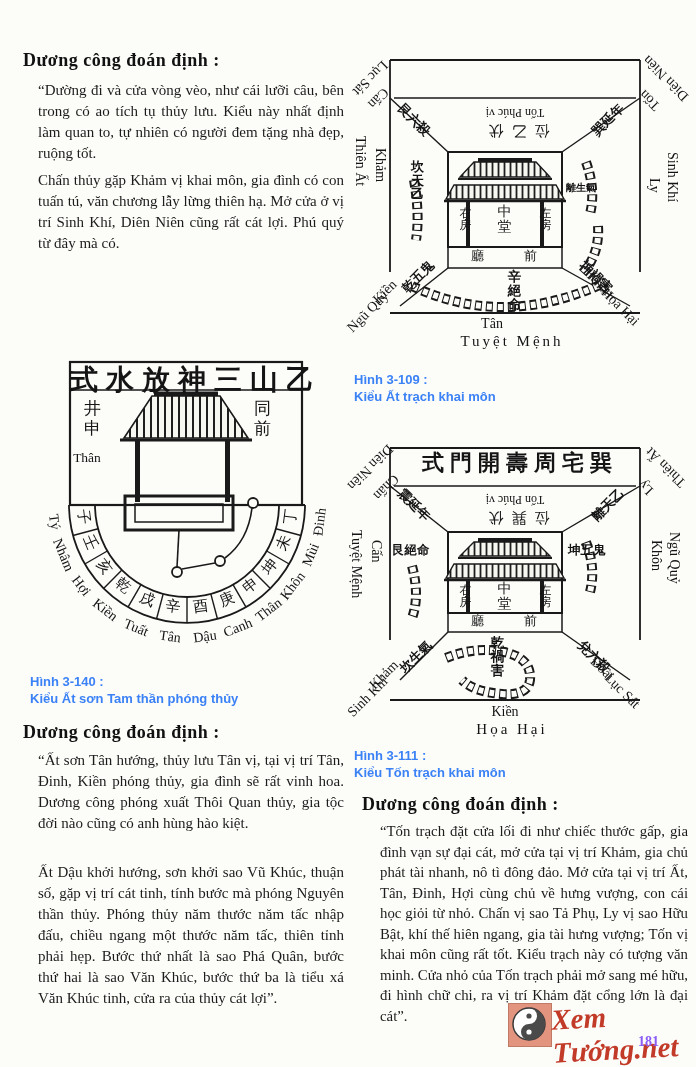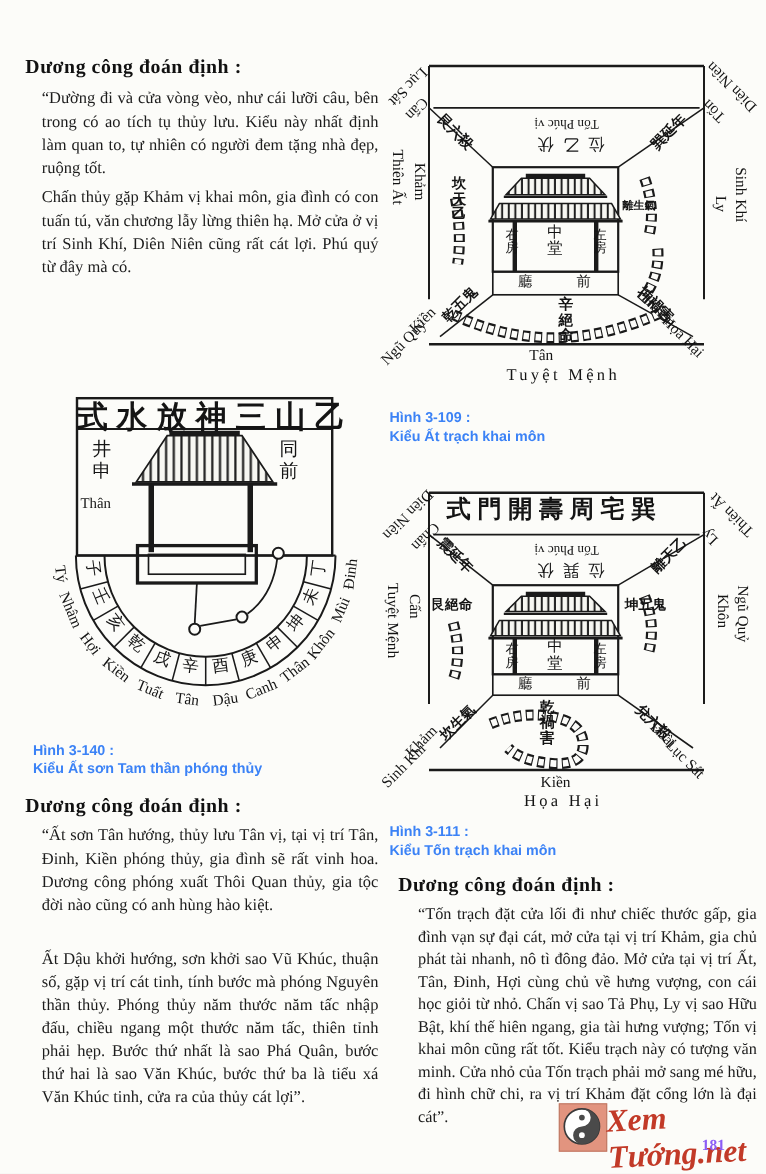--- a/index.html
+++ b/index.html
@@ -216,21 +216,21 @@
       </g>
       <g>
         <path d="M 66 126 q 8 30 0 52" stroke="#1a1a1a" stroke-width="10" fill="none" stroke-dasharray="7 4"></path>
         <path d="M 66 126 q 8 30 0 52" stroke="#fcfcf9" stroke-width="6" fill="none" stroke-dasharray="5 6" stroke-dashoffset="-1"></path>
         <path d="M 240 102 q 10 26 4 50" stroke="#1a1a1a" stroke-width="10" fill="none" stroke-dasharray="7 4"></path>
         <path d="M 240 102 q 10 26 4 50" stroke="#fcfcf9" stroke-width="6" fill="none" stroke-dasharray="5 6" stroke-dashoffset="-1"></path>
         <path d="M 100 218 Q 130 206 158 212 Q 186 218 184 240 Q 182 256 156 254 Q 128 252 116 240" stroke="#1a1a1a" stroke-width="10" fill="none" stroke-dasharray="7 4"></path>
         <path d="M 100 218 Q 130 206 158 212 Q 186 218 184 240 Q 182 256 156 254 Q 128 252 116 240" stroke="#fcfcf9" stroke-width="6" fill="none" stroke-dasharray="5 6" stroke-dashoffset="-1"></path>
       </g>
     </svg>
-    <div class="lbl cjk c" style="left:44px;top:11px;width:228px;font-size:22px;font-weight:700;letter-spacing:6px;">式門開壽周宅巽</div>
+    <div class="lbl cjk c" style="left:60px;top:11px;width:228px;font-size:22px;font-weight:700;letter-spacing:6px;">式門開壽周宅巽</div>
     <div class="lbl c" style="left:104px;top:52px;width:130px;font-size:12px;transform:rotate(180deg);">Tốn Phúc vị</div>
     <div class="lbl cjk c" style="left:114px;top:69px;width:110px;font-size:15px;letter-spacing:8px;transform:rotate(180deg);">位巽伏</div>
     <div class="lbl cjk stack" style="left:112px;top:144px;width:15px;font-size:12px;">右房</div>
     <div class="lbl cjk stack" style="left:150px;top:142px;width:17px;font-size:14px;">中堂</div>
     <div class="lbl cjk stack" style="left:192px;top:144px;width:15px;font-size:12px;">左房</div>
     <div class="lbl cjk" style="left:125px;top:174px;font-size:13px;">廳</div>
     <div class="lbl cjk" style="left:178px;top:174px;font-size:13px;">前</div>
     <div class="lbl cjk c" style="left:44px;top:58px;width:48px;font-size:13px;font-weight:700;transform:rotate(45deg);">震延年</div>
     <div class="lbl cjk c" style="left:238px;top:58px;width:48px;font-size:13px;font-weight:700;transform:rotate(-45deg);">離天乙</div>
     <div class="lbl cjk" style="left:46px;top:104px;width:58px;font-size:12.5px;font-weight:700;">艮絕命</div>

